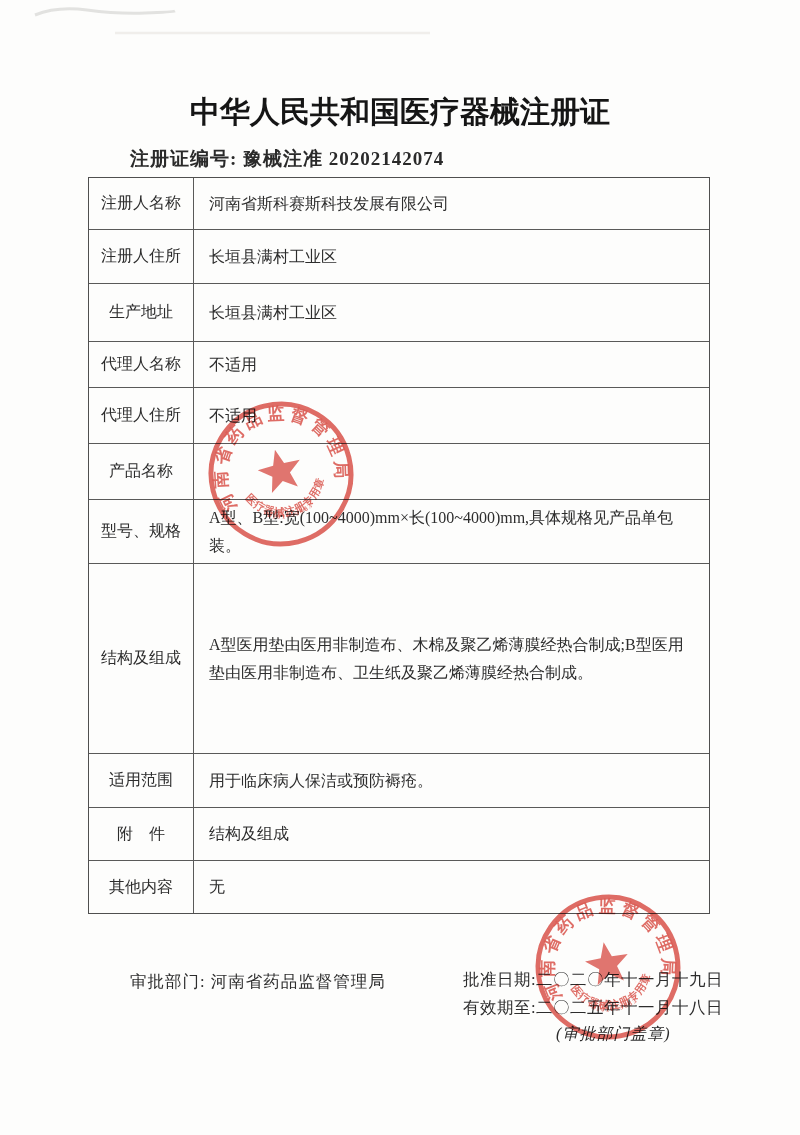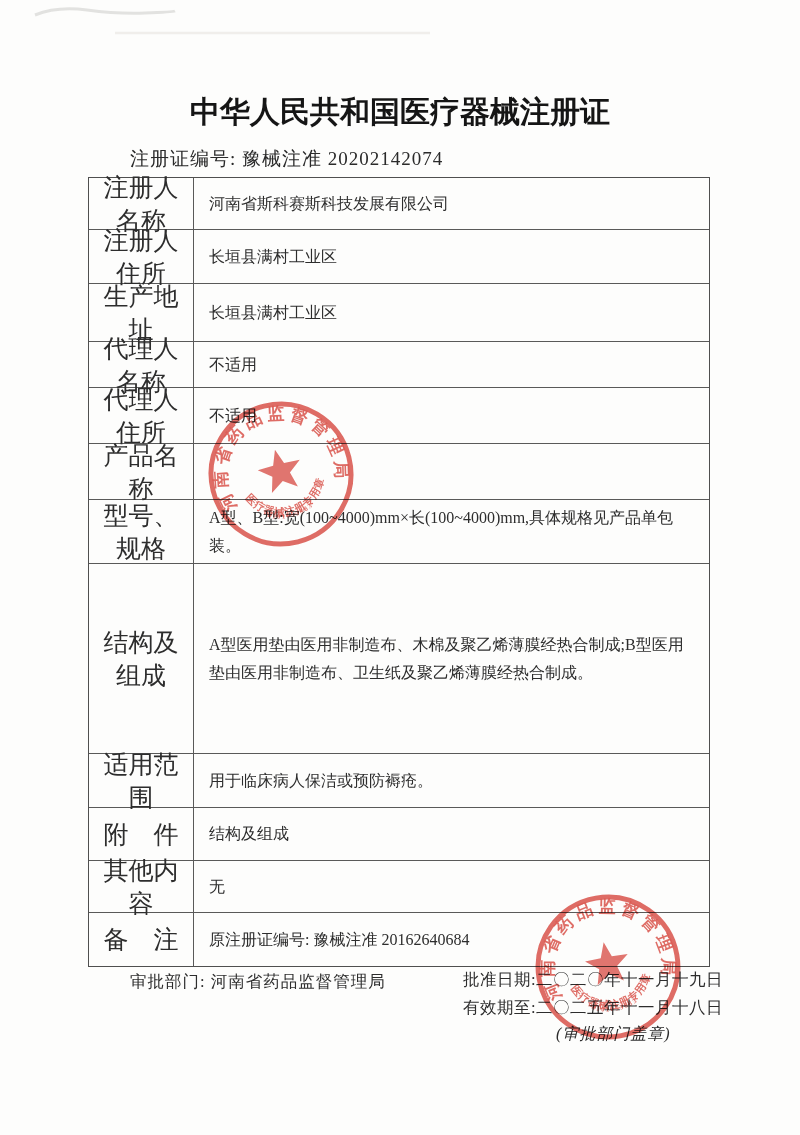--- a/index.html
+++ b/index.html
@@ -16,37 +16,37 @@
   
   .artifacts{position:absolute;left:0;top:0;}
 
   .doc-title{
     position:absolute;left:0;top:92px;width:800px;
     text-align:center;font-size:30px;font-weight:bold;color:#151515;
     letter-spacing:0px;
   }
   .reg-line{
     position:absolute;left:130px;top:146px;
-    font-size:19px;color:#2a2a2a;letter-spacing:1px;
+    font-size:19px;color:#2a2a2a;letter-spacing:1px;font-weight:bold;
   }
 
   .cert-table{
     position:absolute;left:88px;top:177px;width:622px;
     border:1px solid #4f4f4f;
     box-sizing:border-box;
     background:transparent;
   }
   .row{display:flex;border-bottom:1px solid #595959;box-sizing:border-box;}
   .row:last-child{border-bottom:none;}
   .cell{box-sizing:border-box;display:flex;align-items:center;}
   .cell.label{
     width:105px;flex:0 0 105px;
     border-right:1px solid #595959;
     justify-content:center;text-align:center;
-    font-size:25px;color:#2d2d2d;
+    font-size:16px;color:#2d2d2d;
     padding:2px 4px;
   }
   .cell.value{
     flex:1;
     font-size:16px;color:#2d2d2d;
     padding:4px 10px 4px 15px;
     line-height:1.7;
     text-align:left;
   }
 
@@ -128,24 +128,20 @@
       <div class="cell value">用于临床病人保洁或预防褥疮。</div>
     </div>
     <div class="row" style="height:53px">
       <div class="cell label">附　件</div>
       <div class="cell value">结构及组成</div>
     </div>
     <div class="row" style="height:52px">
       <div class="cell label">其他内容</div>
       <div class="cell value">无</div>
     </div>
-    <div class="row" style="height:53px">
-      <div class="cell label">备　注</div>
-      <div class="cell value">原注册证编号: 豫械注准 20162640684</div>
-    </div>
   </div>
 
   <div class="footer-dept">审批部门: 河南省药品监督管理局</div>
   <div class="footer-date">批准日期:二〇二〇年十一月十九日</div>
   <div class="footer-valid">有效期至:二〇二五年十一月十八日</div>
   <div class="footer-sealnote">(审批部门盖章)</div>
 
   <div class="stamp stamp-1">
     <svg viewBox="0 0 200 200">
       <circle cx="100" cy="100" r="92" fill="none" stroke="#d8473e" stroke-width="6.5" stroke-opacity="0.9"></circle>

